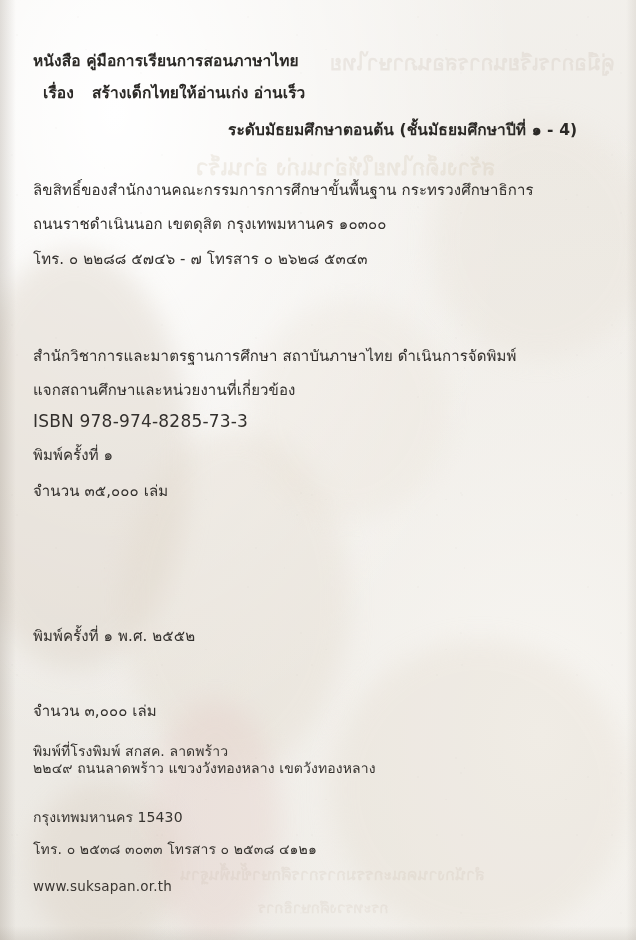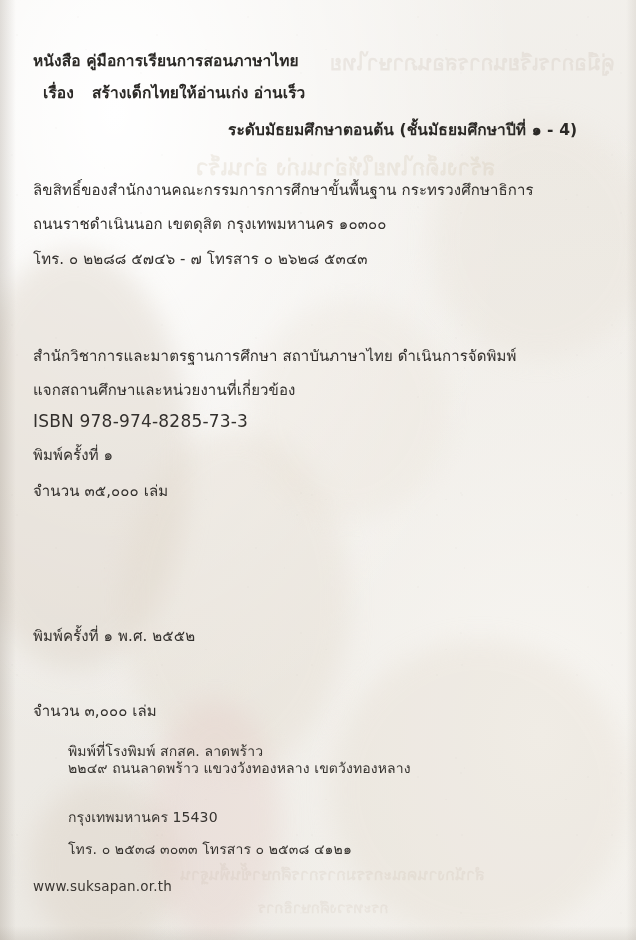--- a/index.html
+++ b/index.html
@@ -131,21 +131,21 @@
     position: absolute;
     white-space: nowrap;
     font-family: "DejaVu Sans", sans-serif;
     color: #32302d;
     letter-spacing: .1px;
   }
 
   
   .t-bold { font-weight: 700; font-size: 15.5px; color: #2b2926; }
   .t-reg  { font-weight: 400; font-size: 15px;   color: #33302d; }
-  .t-small{ font-weight: 400; font-size: 14px;   color: #36332f; margin-left: 35px; }
+  .t-small{ font-weight: 400; font-size: 14px;   color: #36332f; }
   .t-lat  { font-weight: 400; font-size: 17px; color: #33302d; letter-spacing: .2px; }
   .t-url  { font-weight: 400; font-size: 13.5px; color: #3a3632; letter-spacing: .2px; }
 </style>
 </head>
 <body>
 
 <div class="page">
 
   <div class="blob blob-a"></div>
   <div class="blob blob-b"></div>

